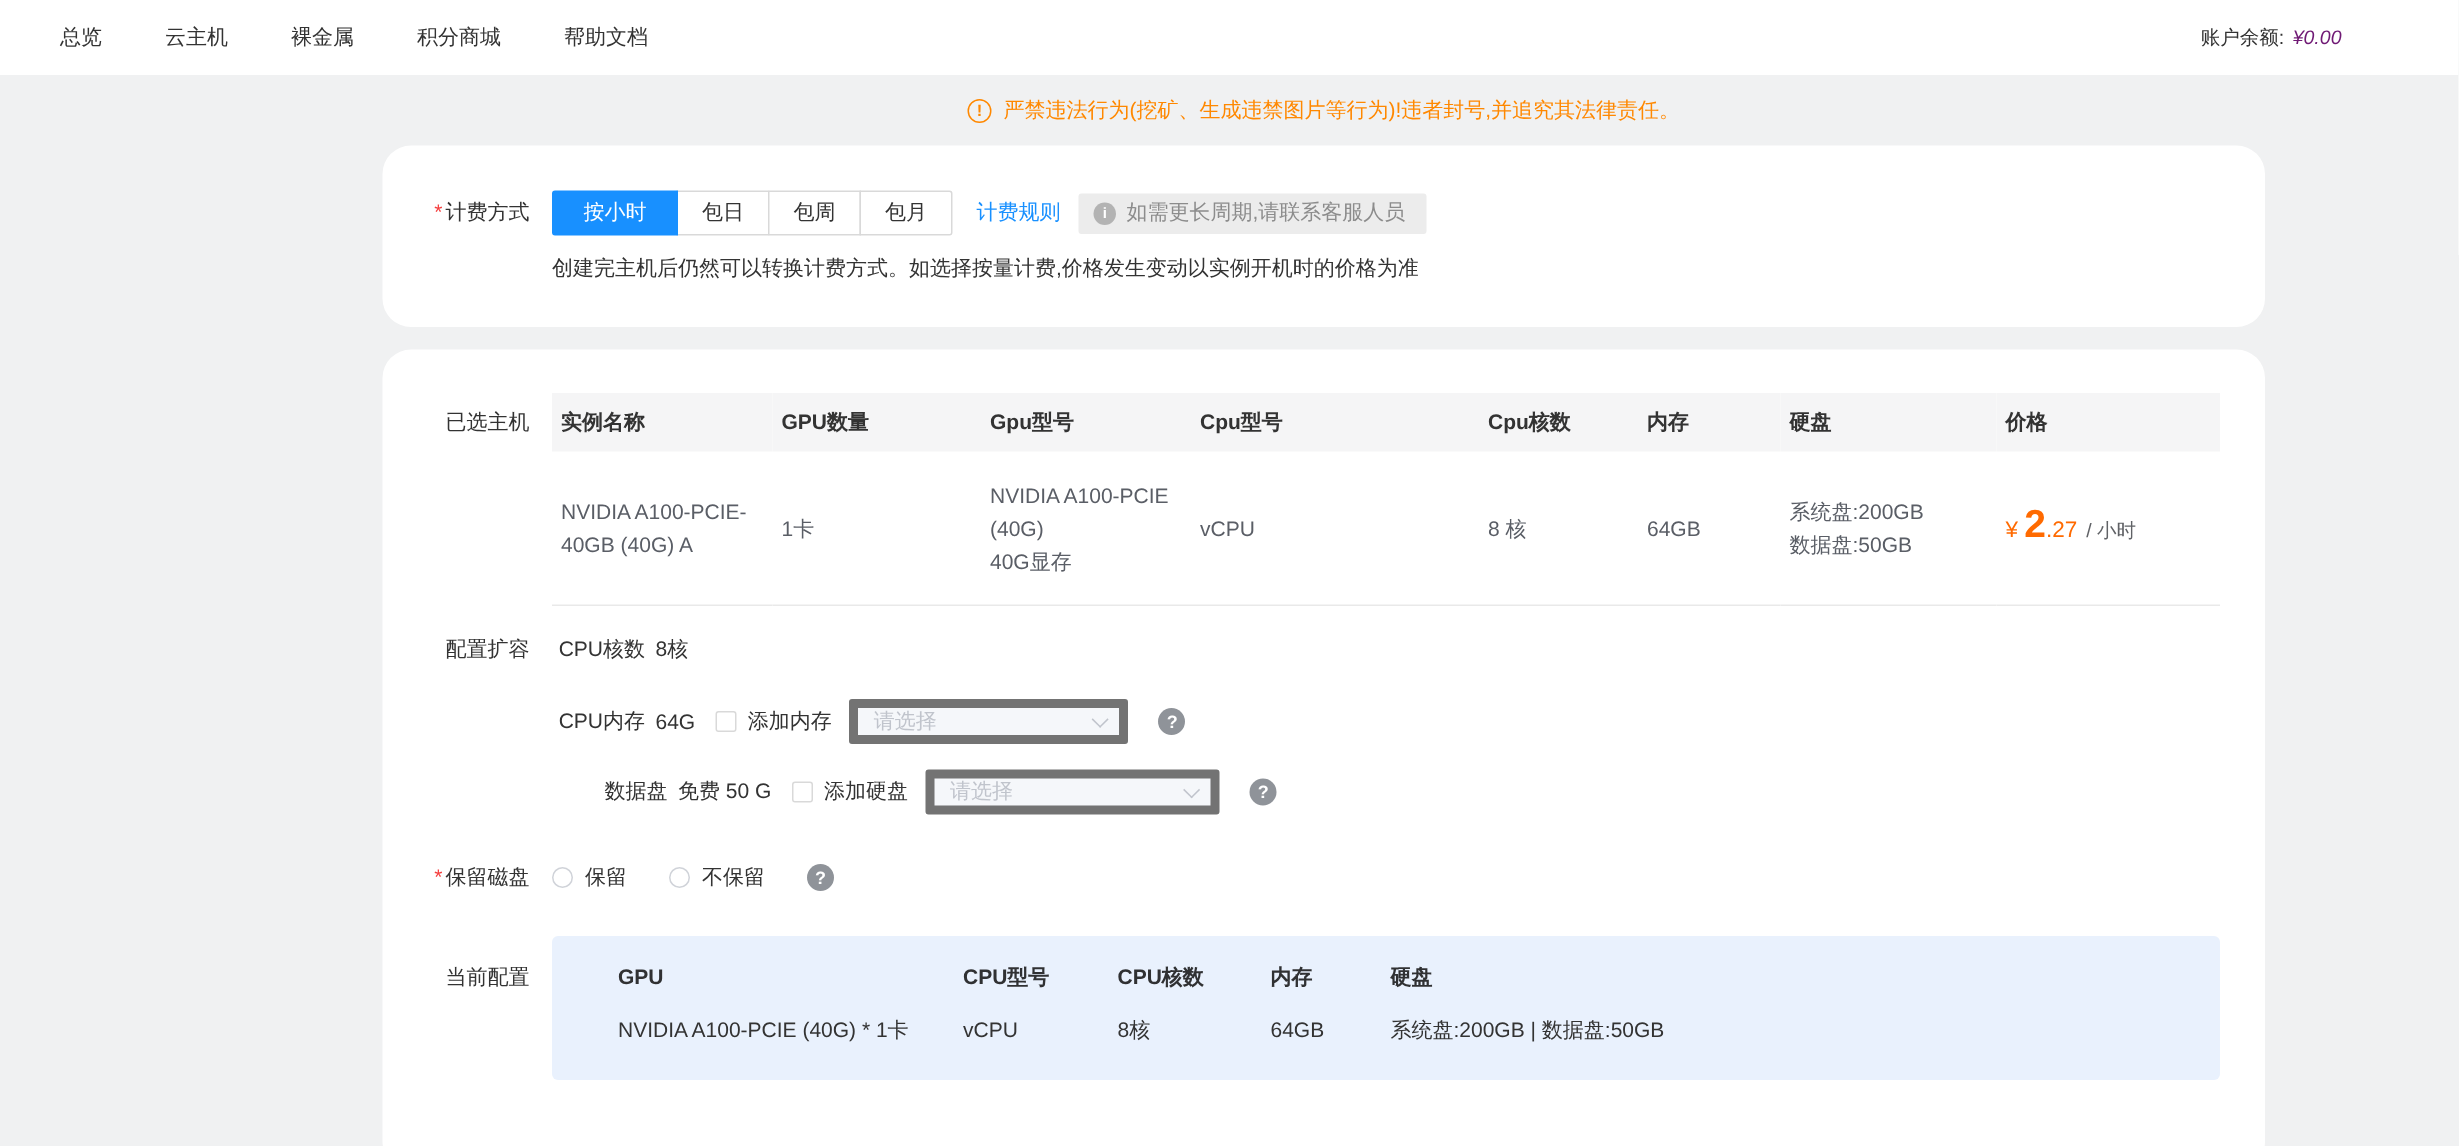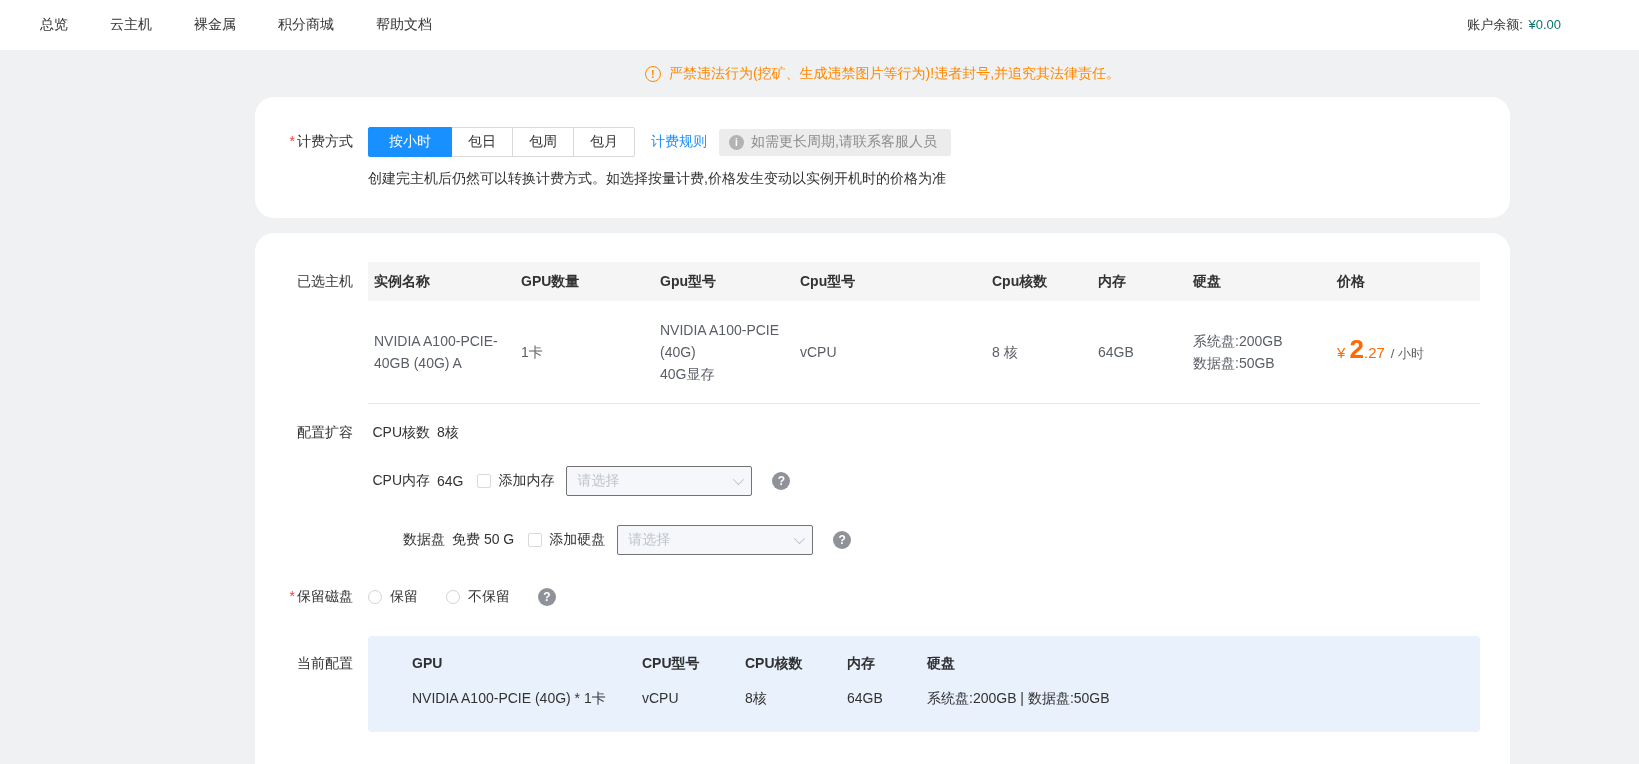--- a/index.html
+++ b/index.html
@@ -8,21 +8,21 @@
 
   
   .topbar { height:50px; background:#fff; display:flex; align-items:center; padding-left:10px; }
   .logo { display:flex; align-items:flex-start; cursor:pointer; }
   .logo svg { display:block; margin-top:3px; }
   .logo-text { font-size:27px; font-weight:700; color:#14171c; letter-spacing:1px; margin-left:6px; line-height:44px; }
   .logo-reg { font-size:11px; color:#14171c; margin-top:6px; margin-left:1px; }
   .nav { display:flex; gap:38px; margin-left:28px; }
   .nav a { color:#333; text-decoration:none; cursor:pointer; padding:4px 2px; }
   .balance { margin-left:auto; padding-right:78px; font-size:13px; cursor:pointer; white-space:nowrap; }
-  .balance-val { color:#0f766e; margin-left:2px; }
+  .balance-val { color:#701a75; margin-left:2px;font-style:italic; }
 
   
   .content-col { margin-left:255px; width:1255px; }
   .banner-row { height:47px; display:flex; align-items:center; justify-content:center; gap:8px; }
   .warn-icon { width:16px; height:16px; border:1.5px solid #ff8800; border-radius:50%; color:#ff8800;
                font-size:11px; font-weight:700; display:inline-flex; align-items:center; justify-content:center; flex:none; }
   .warn-text { color:#ff8800; font-size:14px; }
 
   
   .card { background:#fff;border-radius:19px; }
@@ -62,21 +62,21 @@
 
   
   .exp-section { margin-top:20px; }
   .exp-row { display:flex; align-items:center; margin-bottom:17px; }
   .exp-row:last-child { margin-bottom:0; }
   .exp-label { width:62px; text-align:right; margin-right:7px; flex:none; }
   .exp-value { margin-right:14px; white-space:nowrap; }
   .checkbox { width:14px; height:14px; border:1px solid #d9d9d9; border-radius:2px; background:#fff;
               flex:none; margin-right:7px; cursor:pointer; }
   .check-label { margin-right:12px; cursor:pointer; }
-  .select { width:186px; height:30px; background:#f5f7fa; border:1px solid #737373; border-radius:2px;
+  .select { width:186px; height:30px; background:#f5f7fa; border:6px solid #737373; border-radius:2px;
             display:flex; align-items:center; justify-content:space-between; padding:0 10px; color:#c0c4cc;
             cursor:not-allowed;gap:40px; }
   .chevron { width:8px; height:8px; border-right:1.5px solid #c0c4cc; border-bottom:1.5px solid #c0c4cc;
              transform:rotate(45deg) translateY(-2px); flex:none; }
   .help-icon { width:18px; height:18px; border-radius:50%; background:#8f9399; color:#fff; font-size:12px; font-weight:700;
                display:inline-flex; align-items:center; justify-content:center; margin-left:20px; cursor:pointer; flex:none; }
 
   
   .retain-row { margin-top:33px; display:flex; align-items:center; }
   .radio-group { display:flex; align-items:center; margin-right:28px; cursor:pointer; }
@@ -206,21 +206,21 @@
           <span class="checkbox"></span>
           <span class="check-label">添加内存</span>
           <div class="select">
             <span>请选择</span>
             <span class="chevron"></span>
           </div>
           <span class="help-icon">
               <span>?</span>
             </span>
         </div>
-        <div class="exp-row" style="margin-top:29px; margin-left:15px;">
+        <div class="exp-row" style="margin-top:17px; margin-left:15px;">
           <div class="exp-label" style="width:62px;">数据盘</div>
           <div class="exp-value">免费 50 G</div>
           <span class="checkbox"></span>
           <span class="check-label">添加硬盘</span>
           <div class="select" style="width:196px;">
             <span>请选择</span>
             <span class="chevron"></span>
           </div>
           <span class="help-icon">
               <span>?</span>

